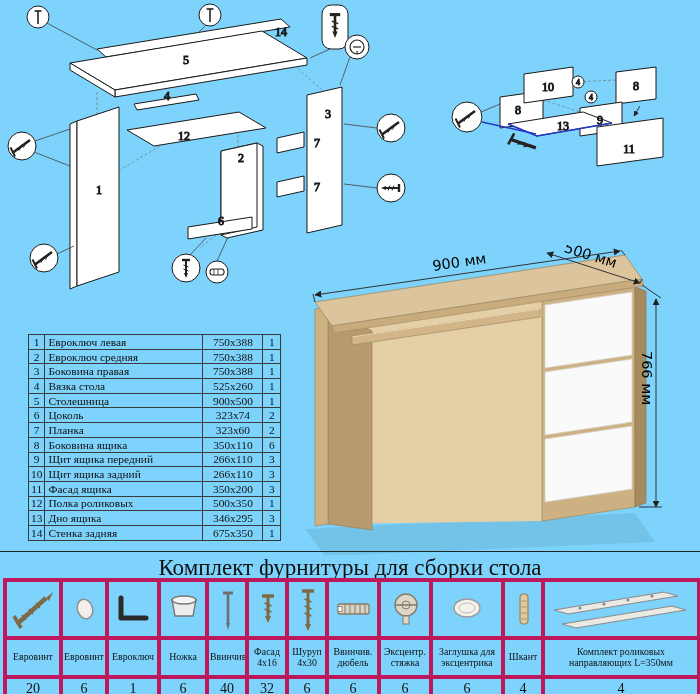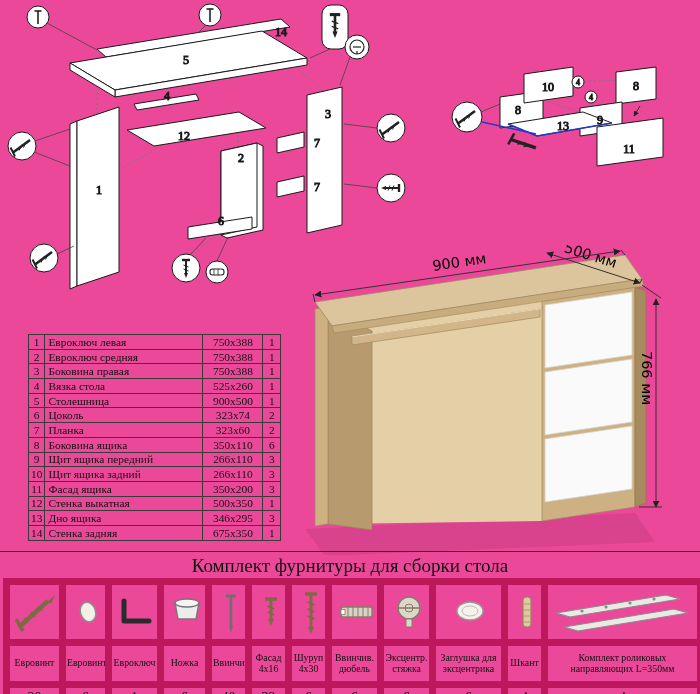--- a/index.html
+++ b/index.html
@@ -1,38 +1,38 @@
 <!DOCTYPE html>
 <html><head>
 <meta charset="utf-8">
 <style>
   html,body{margin:0;padding:0;background:#fff;}
-  .sheet{position:relative;width:700px;height:694px;background:#ec4899;overflow:hidden;
+  .sheet{position:relative;width:700px;height:694px;background:#7dd3fc;overflow:hidden;
          font-family:"Liberation Serif",serif;color:#111;}
   .abs{position:absolute;}
   svg{display:block;}
   svg text{font-family:"Liberation Serif",serif;}
   .dlab{font-size:12px;fill:#111;text-anchor:middle;}
   .dlab-s{font-size:8px;fill:#111;text-anchor:middle;}
   .dim{font-size:14.5px;fill:#000;font-family:"DejaVu Sans",sans-serif;text-anchor:middle;}
 
   
   #parts{left:28px;top:334px;border-collapse:collapse;}
   #parts td{border:1px solid #3a3a3a;height:13.7px;font-size:11.4px;line-height:12px;
             padding:0 3px;white-space:nowrap;}
   #parts .c-num{text-align:center;padding:0 2px;}
   #parts .c-size{text-align:center;}
   #parts .c-qty{text-align:center;padding:0 2px;}
 
   .rule{left:0;top:551px;width:700px;height:0;border-top:1px solid #222;}
-  .kit-title{left:0;top:555px;width:700px;text-align:center;font-size:19px;}
+  .kit-title{left:0;top:555px;width:700px;text-align:center;font-size:23px;}
 
   
   #hw{left:3px;top:578px;width:694px;border-collapse:collapse;table-layout:fixed;}
-  #hw td{border:7px solid #be185d;text-align:center;vertical-align:middle;padding:0;overflow:hidden;}
+  #hw td{border:4px solid #be185d;text-align:center;vertical-align:middle;padding:0;overflow:hidden;}
   #hw tr.ico td{height:54px;}
   #hw tr.nm td{height:33px;font-size:9.8px;line-height:10.5px;padding:1px 1px;}
   #hw tr.qt td{height:20px;font-size:14px;}
   #hw svg{margin:0 auto;}
 </style>
 </head>
 <body>
 
 <div class="sheet">
 
@@ -312,21 +312,21 @@
 
     <tr>
       <td class="c-num">11</td>
       <td class="c-name">Фасад ящика</td>
       <td class="c-size">350x200</td>
       <td class="c-qty">3</td>
     </tr>
 
     <tr>
       <td class="c-num">12</td>
-      <td class="c-name">Стенка выкатная</td>
+      <td class="c-name">Полка роликовых</td>
       <td class="c-size">500x350</td>
       <td class="c-qty">1</td>
     </tr>
 
     <tr>
       <td class="c-num">13</td>
       <td class="c-name">Дно ящика</td>
       <td class="c-size">346x295</td>
       <td class="c-qty">3</td>
     </tr>

